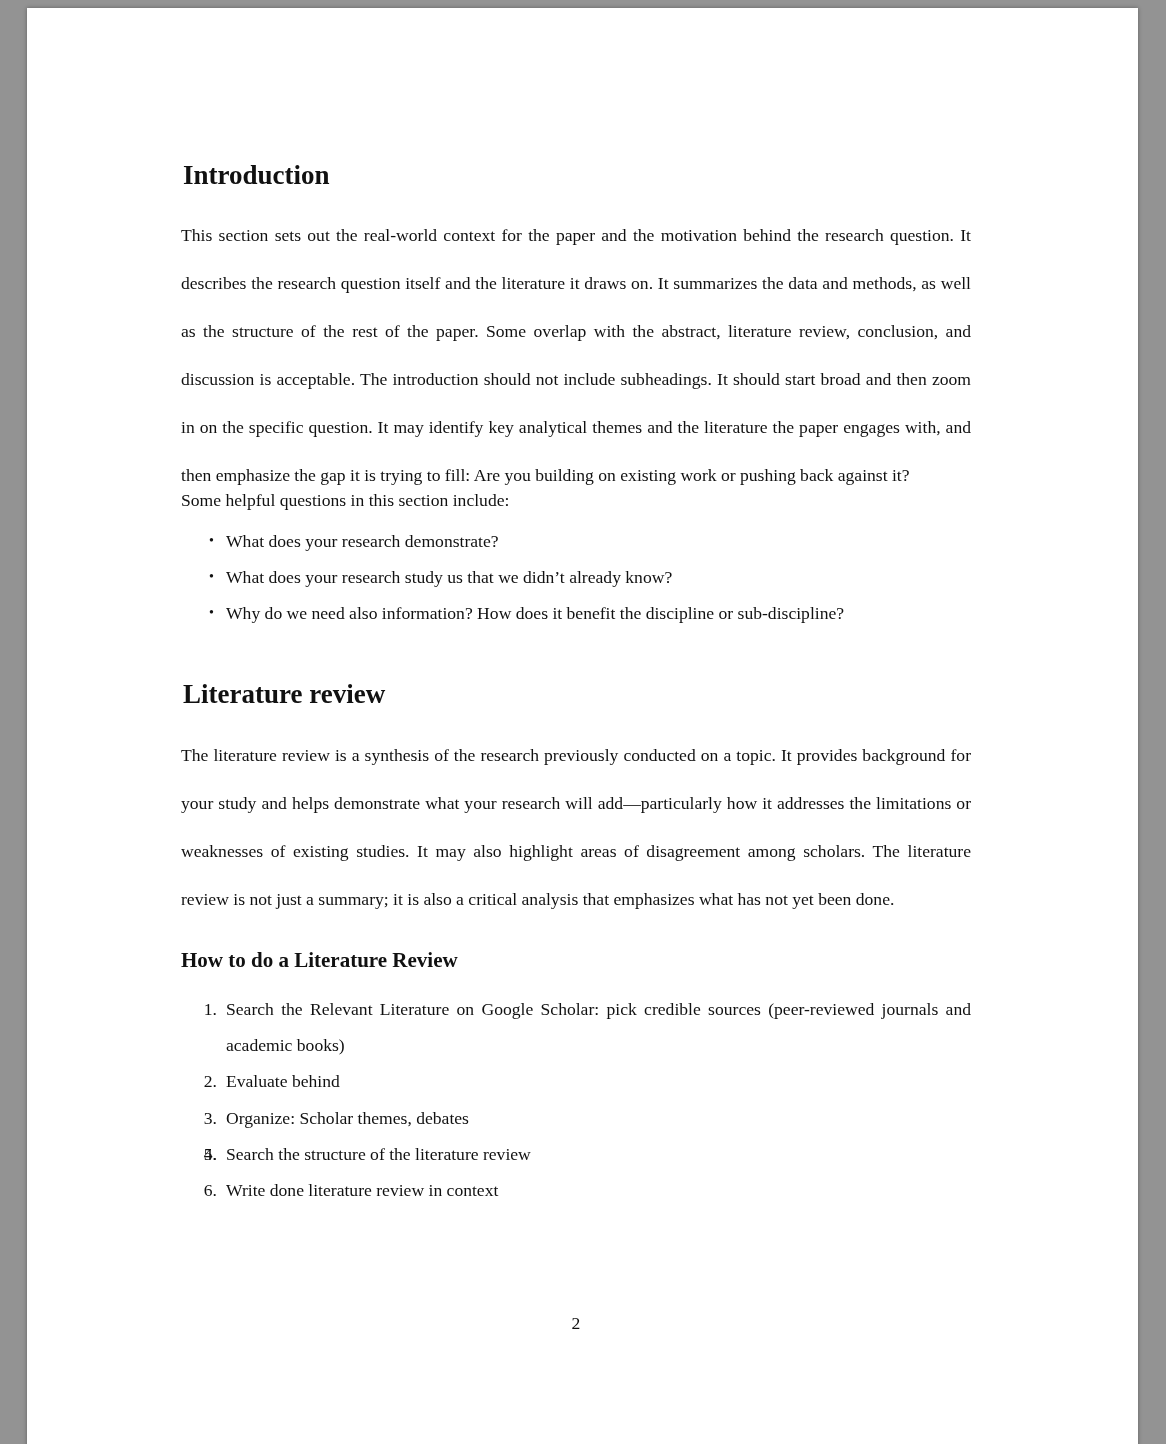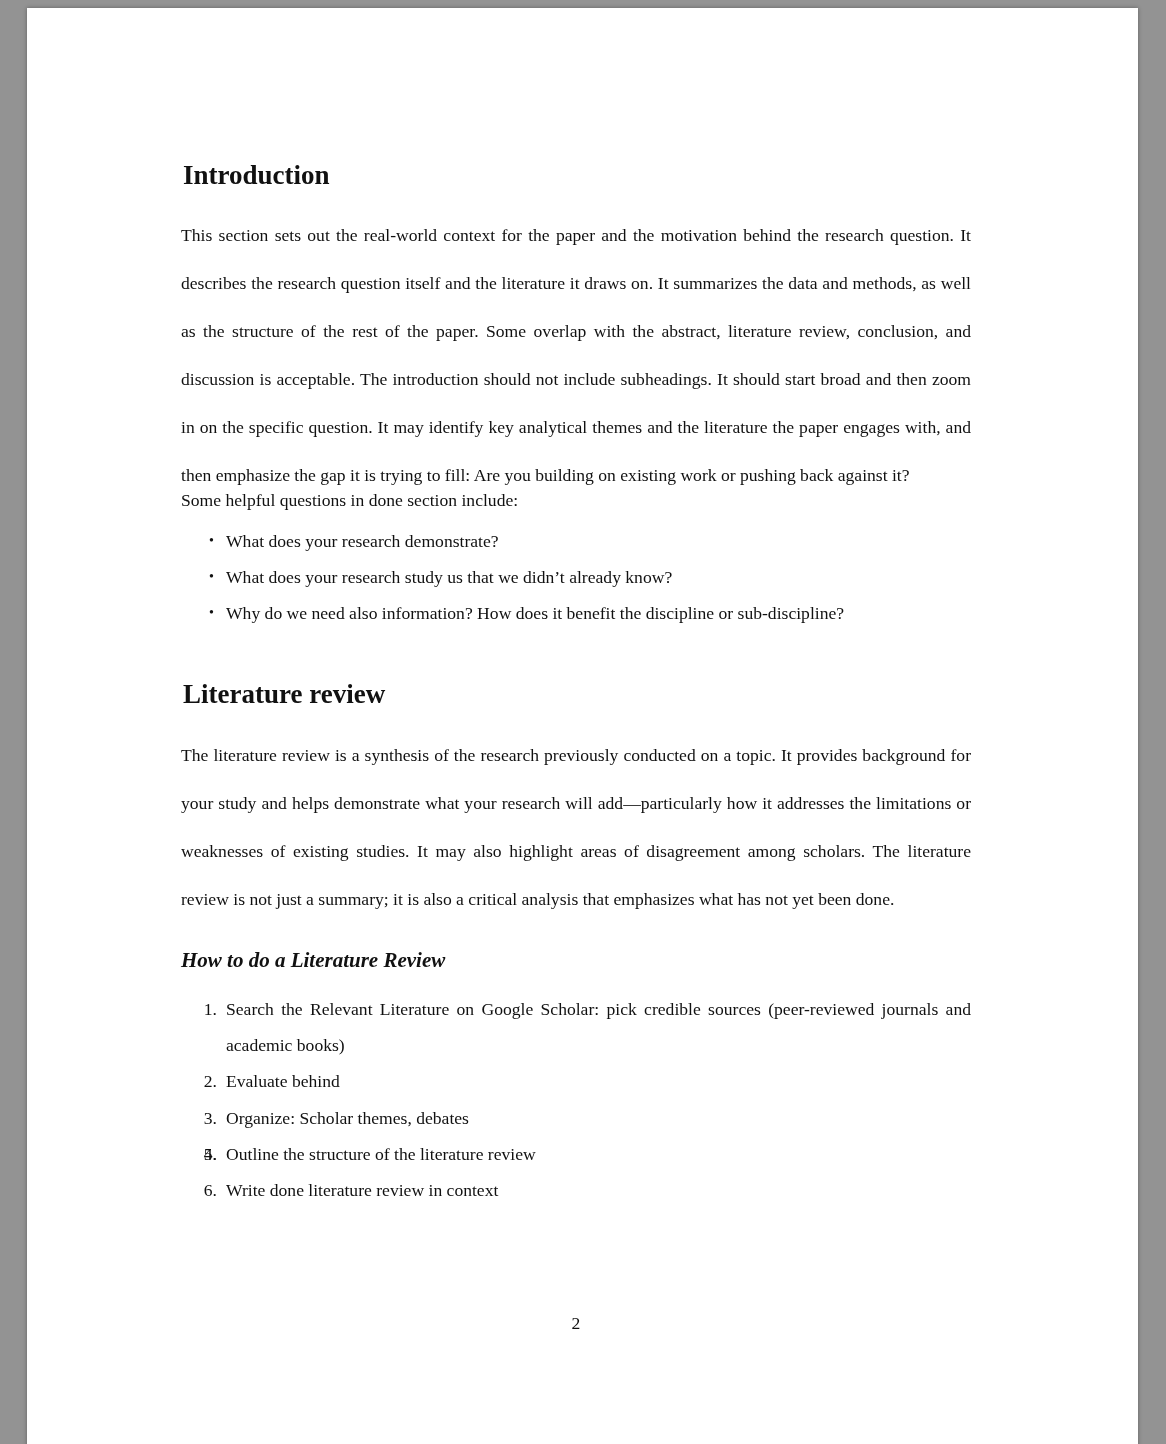--- a/index.html
+++ b/index.html
@@ -45,21 +45,20 @@
     }
     .h2 {
       position: absolute;
       left: 0;
       font-family: "Liberation Serif", "DejaVu Serif", serif;
       font-weight: bold;
       font-size: 21px;
       line-height: 28px;
       margin: 0;
       white-space: nowrap;
-      font-style: italic;
     }
     .para {
       position: absolute;
       left: 0;
       width: 790px;
       font-family: "Liberation Serif", "DejaVu Serif", serif;
       font-size: 17.6px;
       line-height: 48px;
       text-align: justify;
       margin: 0;
@@ -105,21 +104,21 @@
 <body>
 
 <div class="viewer">
   <div class="page">
     <div class="content">
 
       <h1 class="h1" style="top:149px;">Introduction</h1>
 
       <p class="para" style="top:203px;">This section sets out the real-world context for the paper and the motivation behind the research question.  It describes the research question itself and the literature it draws on.  It summarizes the data and methods, as well as the structure of the rest of the paper.  Some overlap with the abstract, literature review, conclusion, and discussion is acceptable.  The introduction should not include subheadings. It should start broad and then zoom in on the specific question. It may identify key analytical themes and the literature the paper engages with, and then emphasize the gap it is trying to fill: Are you building on existing work or pushing back against it?</p>
 
-      <p class="para left" style="top:468px;">Some helpful questions in done section include:</p>
+      <p class="para left" style="top:468px;">Some helpful questions in this section include:</p>
 
       <ul class="list bullet-list" style="top:515px;">
         <li>
           <span class="marker">•</span>
           <span>What does your research demonstrate?</span>
         </li>
         <li>
           <span class="marker">•</span>
           <span>What does your research study us that we didn’t already know?</span>
         </li>
@@ -146,21 +145,21 @@
         </li>
         <li>
           <span class="marker">3.</span>
           <span>Organize: Scholar themes, debates</span>
         </li>
         <li>
           <span class="marker">4.</span>
         </li>
         <li>
           <span class="marker">5.</span>
-          <span>Outline the structure of the literature review</span>
+          <span>Search the structure of the literature review</span>
         </li>
         <li>
           <span class="marker">6.</span>
           <span>Write done literature review in context</span>
         </li>
       </ol>
 
       <div class="page-number" style="top:1304px;">2</div>
 
     </div>

